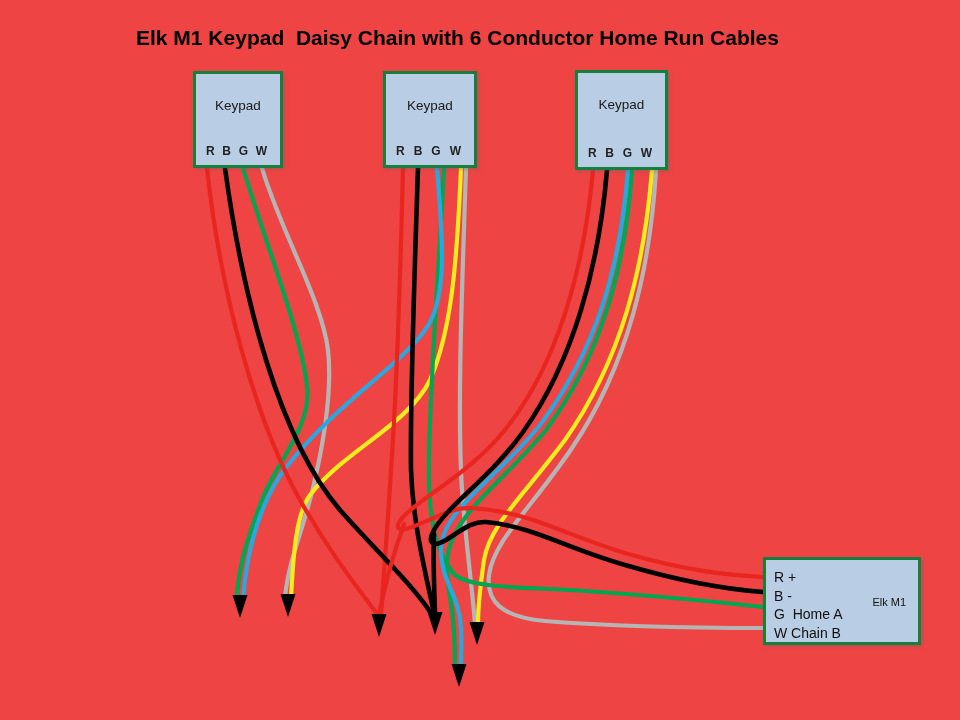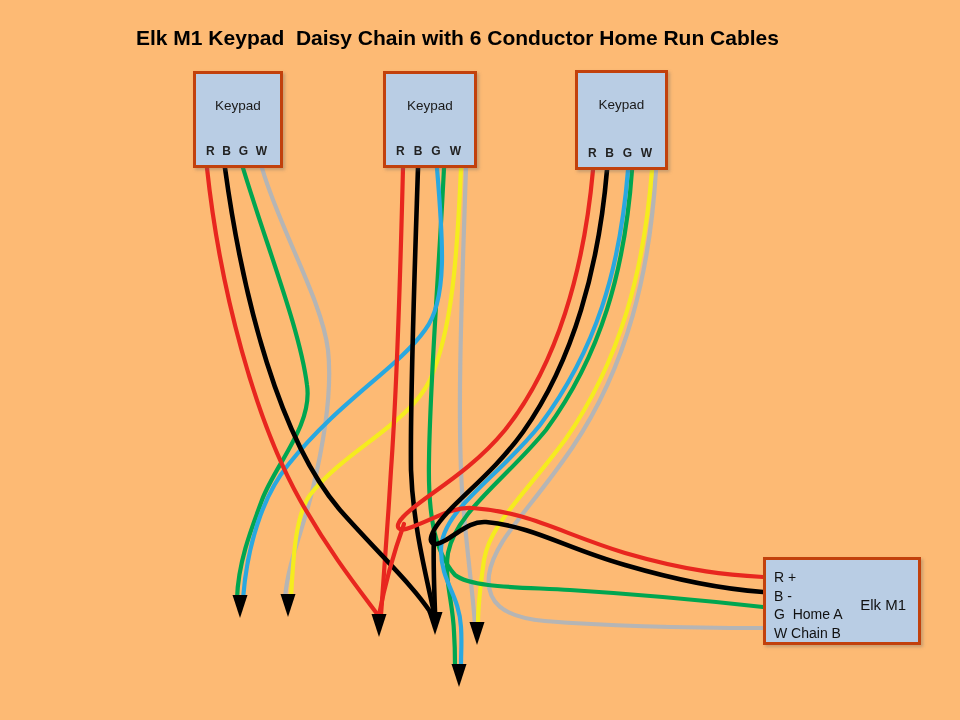--- a/index.html
+++ b/index.html
@@ -1,34 +1,34 @@
 <!DOCTYPE html>
 <html><head>
 <meta charset="utf-8">
 <style>
   html,body{margin:0;padding:0;background:#ffffff;}
-  #canvas{position:relative;width:960px;height:720px;background:#fdba74;overflow:hidden;
+  #canvas{position:relative;width:960px;height:720px;background:#ef4444;overflow:hidden;
           font-family:"Liberation Sans",sans-serif;}
   #wires-layer{position:absolute;left:0;top:0;z-index:1;}
   .title{position:absolute;left:136px;top:26px;z-index:3;font-size:21px;font-weight:bold;
          color:#000;white-space:pre;}
-  .box{position:absolute;z-index:2;background:#b9cde4;border:3px solid #c2410c;
+  .box{position:absolute;z-index:2;background:#b9cde4;border:3px solid #15803d;
        box-sizing:border-box;box-shadow:2px 2px 3px rgba(100,100,100,0.35);}
   .kp1{left:193px;top:71px;width:90px;height:97px;}
   .kp2{left:383px;top:71px;width:94px;height:97px;}
   .kp3{left:575px;top:70px;width:93px;height:100px;}
   .kp-label{position:absolute;top:24px;left:0;width:100%;text-align:center;
             font-size:13.5px;color:#1a1a1a;}
   .kp-terms{position:absolute;bottom:7px;left:0;width:100%;display:flex;
             justify-content:space-between;padding:0 13px 0 10px;box-sizing:border-box;
             font-size:12px;font-weight:600;color:#222;}
   .panel{left:763px;top:557px;width:158px;height:88px;}
   .panel-terms{position:absolute;left:8px;top:8px;font-size:14px;color:#111;
                line-height:18.5px;white-space:pre;}
-  .panel-name{position:absolute;right:12px;top:36px;font-size:15px;color:#111;}
+  .panel-name{position:absolute;right:12px;top:36px;font-size:11px;color:#111;}
 </style>
 </head>
 <body>
 
 <div id="canvas">
 
   <svg id="wires-layer" width="960" height="720" viewBox="0 0 960 720">
       <path d="M262,168 C280,230 322,300 328,350 C333,395 322,450 313,488 C303,530 288,562 285,598" fill="none" stroke="#b5b5b5" stroke-width="4.2" stroke-linecap="round"></path>
       <path d="M466,168 C462,290 457,410 462,490 C466,545 472,585 475,624" fill="none" stroke="#b5b5b5" stroke-width="4.2" stroke-linecap="round"></path>
       <path d="M656,170 C650,270 628,365 572,448 C530,510 494,540 489,575 C486,602 502,617 545,621 C620,627 700,628 763,628" fill="none" stroke="#b5b5b5" stroke-width="4.2" stroke-linecap="round"></path>

